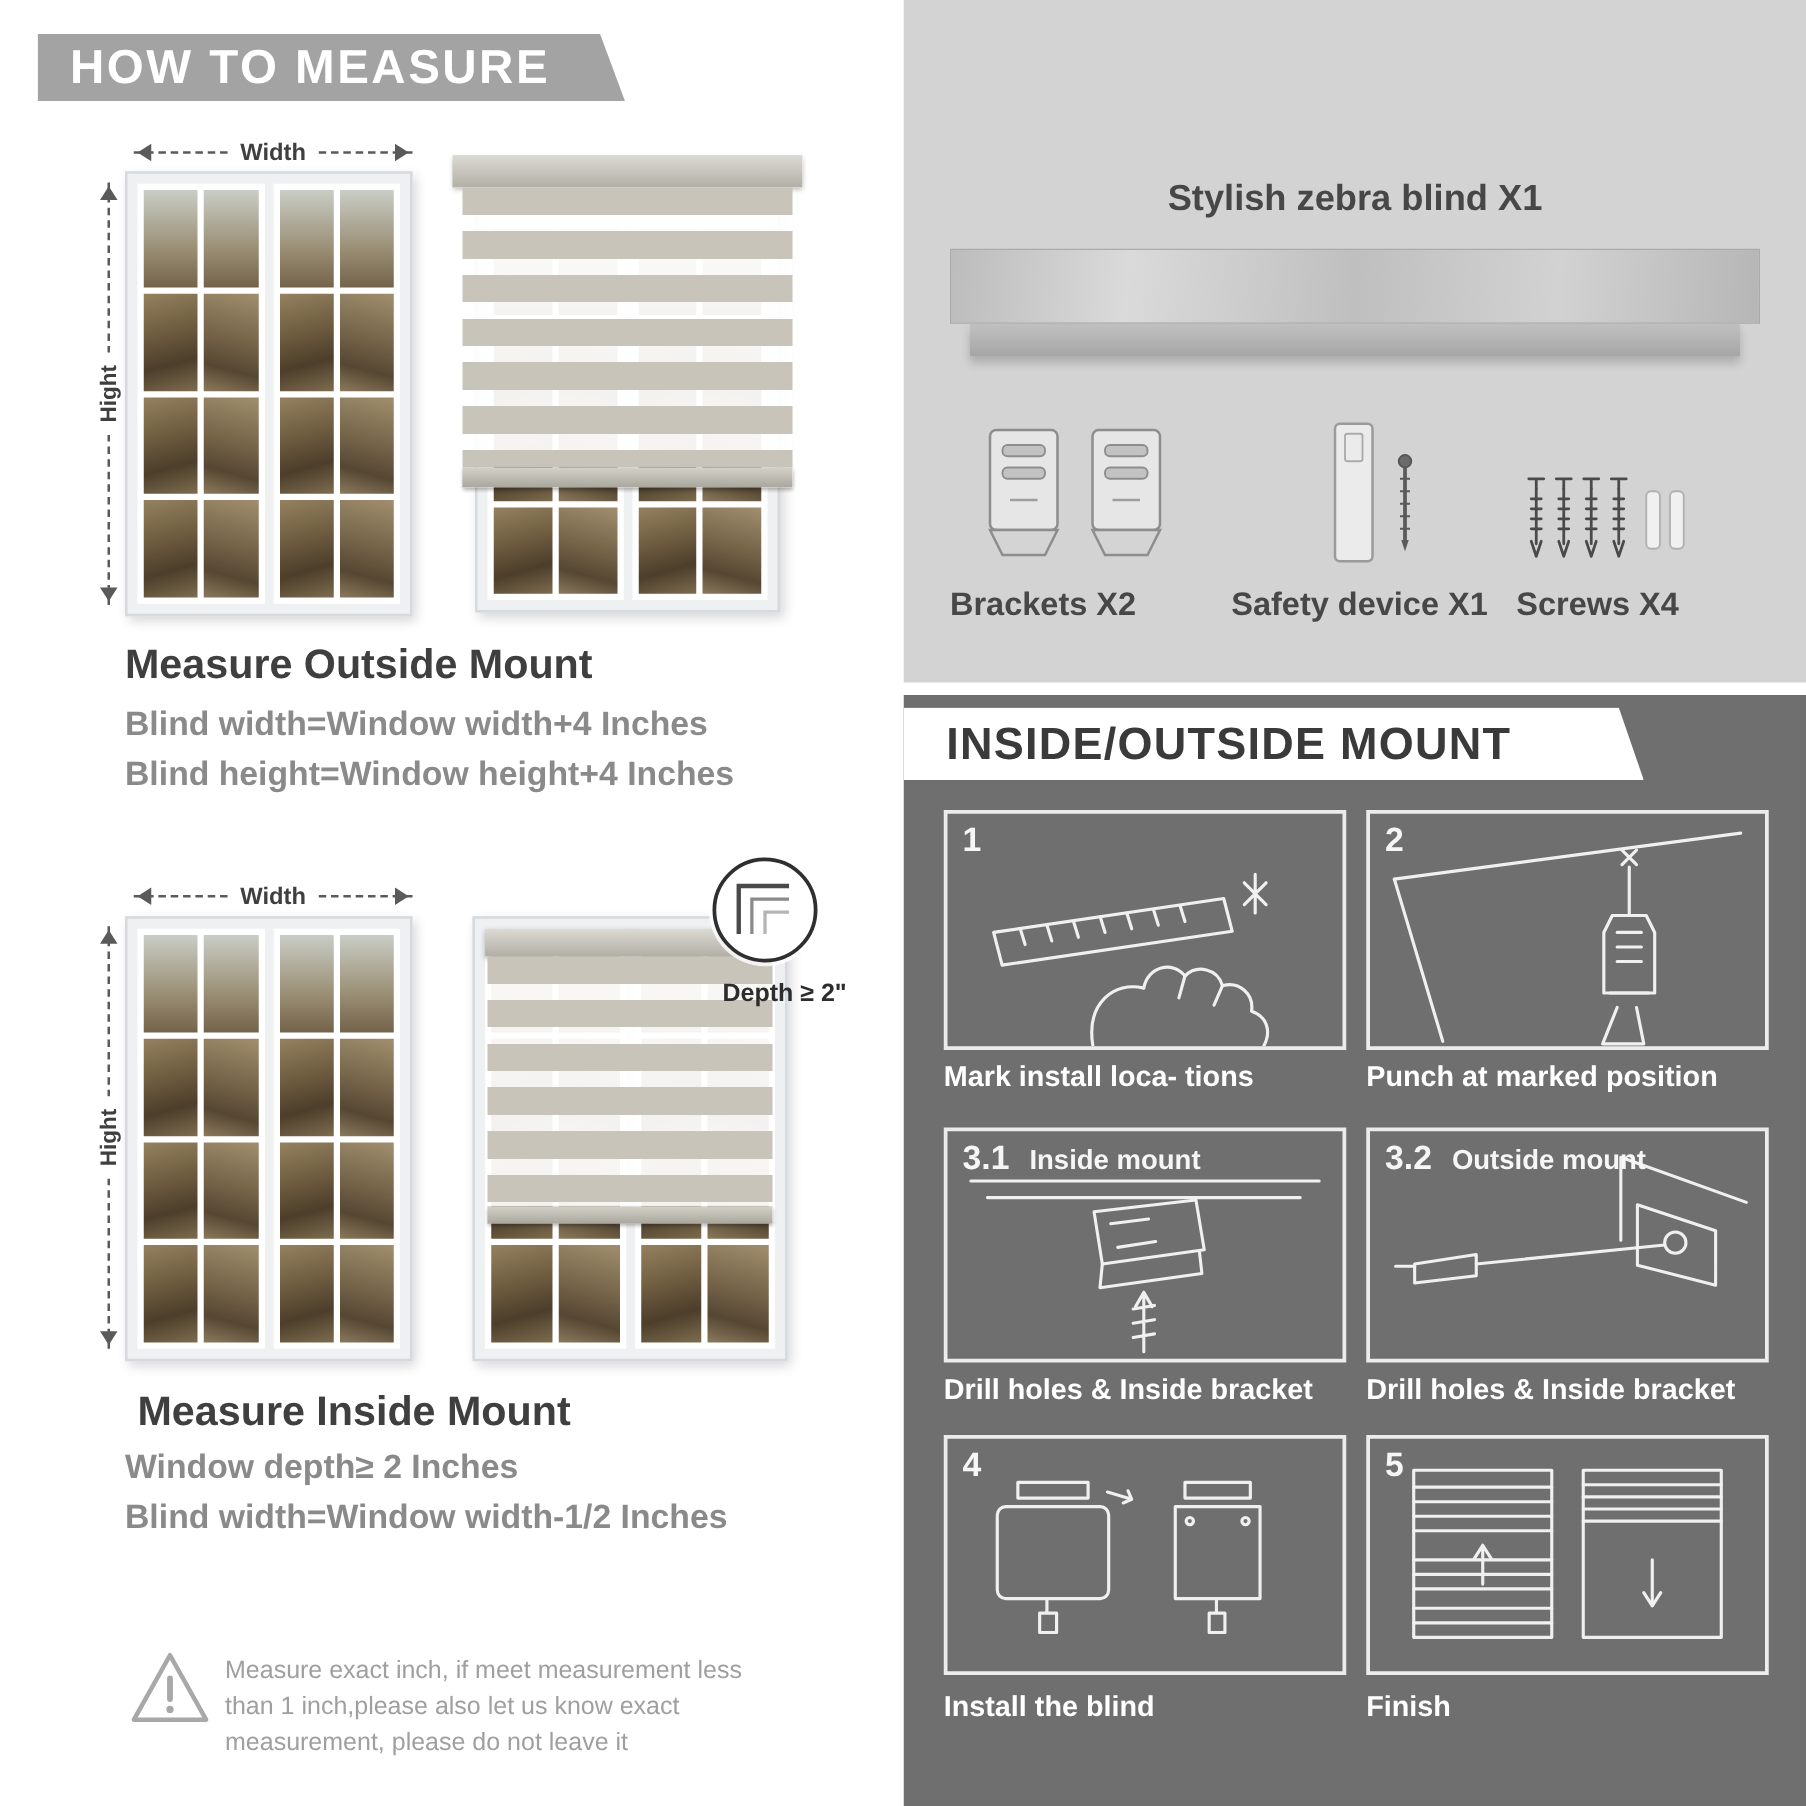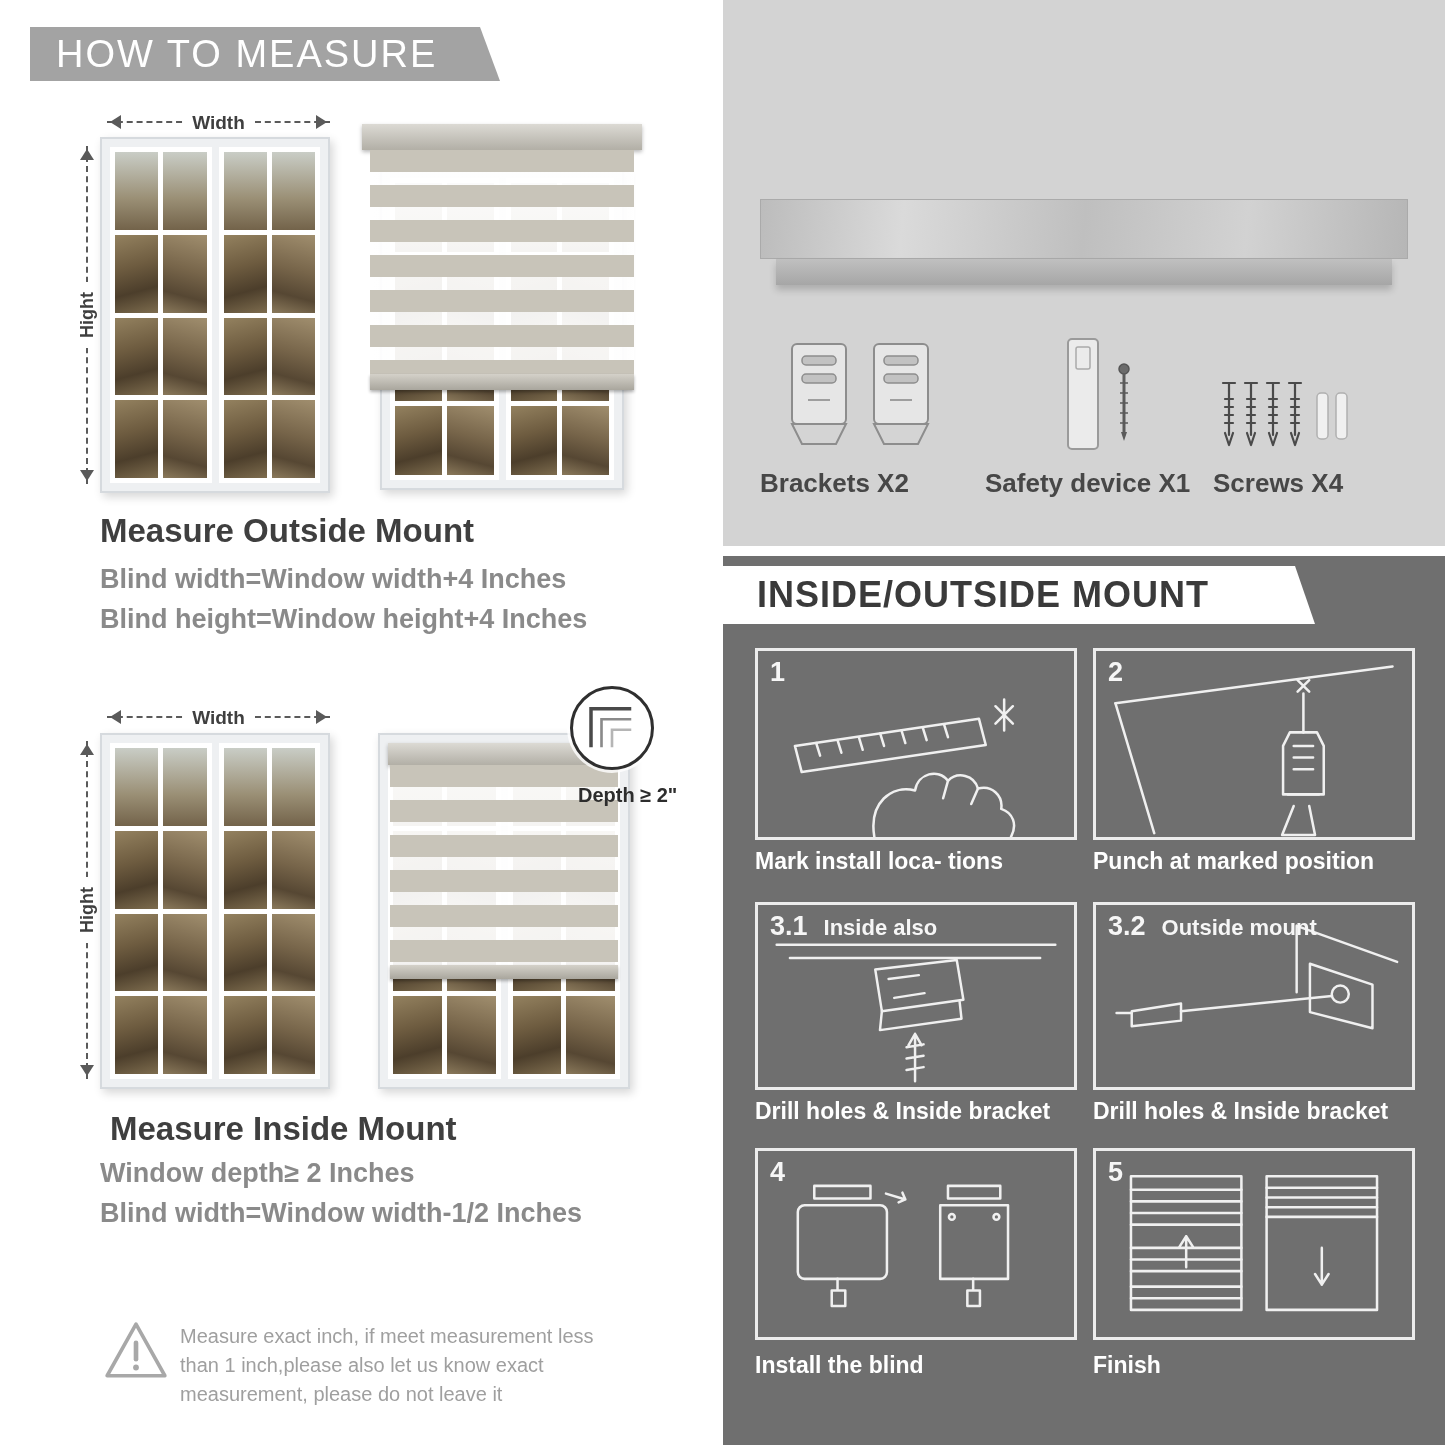--- a/index.html
+++ b/index.html
@@ -7,21 +7,21 @@
   .page {
     position: relative;
     width: 1445px; height: 1445px;
     background: #fff;
     font-family: "Liberation Sans", sans-serif;
     overflow: hidden;
   }
   
   .banner {
     position: absolute;
-    font-weight: normal;
+    font-weight: bold;
     letter-spacing: 2px;
     clip-path: polygon(0 0, calc(100% - 20px) 0, 100% 100%, 0 100%);
     white-space: nowrap;
   }
   .b-gray  { background: var(--banner-gray,#a3a3a3); color:#fff; }
   .b-light { background: var(--banner-light,#c7c7c7); color:#ebebeb; }
   .b-white { background: #ffffff; color:#3a3a3a; letter-spacing:1px; }
   
   .window {
     position: absolute;
@@ -268,20 +268,21 @@
       <path d="M32,6 L60,56 H4 Z" fill="none" stroke="#a8a8a8" stroke-width="3.5" stroke-linejoin="round"></path>
       <path d="M32,24 v16" stroke="#a8a8a8" stroke-width="4.5" stroke-linecap="round"></path>
       <circle cx="32" cy="48" r="2.8" fill="#a8a8a8"></circle>
     </svg>
   </div>
   <div class="warn-text" style="left:180px; top:1322px; width:448px;">Measure exact inch, if meet measurement less than 1 inch,please also let us know exact measurement, please do not leave it</div>
 
   <div class="panel-light"></div>
 
 
+  <div class="product-label">Stylish zebra blind X1</div>
 
   <div class="rail-top" style="left:760px; top:199px; width:648px; height:60px;"></div>
   <div class="rail-bottom" style="left:776px; top:259px; width:616px; height:26px;"></div>
 
   <svg class="inc-art" style="left:788px; top:338px;" width="145" height="118" viewBox="0 0 145 118">
     <defs>
       <g id="brk">
         <rect x="4" y="6" width="54" height="80" rx="5" fill="#e6e6e6" stroke="#8d8d8d" stroke-width="2"></rect>
         <rect x="14" y="18" width="34" height="9" rx="4" fill="#c2c2c2" stroke="#8d8d8d" stroke-width="1.5"></rect>
         <rect x="14" y="36" width="34" height="9" rx="4" fill="#c2c2c2" stroke="#8d8d8d" stroke-width="1.5"></rect>
@@ -359,21 +360,21 @@
       <path d="M198,84 h28 l7,14 v50 h-42 v-50 z"></path>
       <path d="M196,148 h32 M202,160 l-12,30 h34 l-6,-30"></path>
       <path d="M202,98 h20 M202,110 h20 M202,122 h20"></path>
     </svg>
   </div>
   <div class="step-caption" style="left:1093px; top:848px;">Punch at  marked position</div>
 
   <div class="step-box" style="left:755px; top:902px; width:322px; height:188px;">
     <div class="step-num">
       <span>3.1</span>
-      <span class="step-title">Inside also</span>
+      <span class="step-title">Inside mount</span>
     </div>
     <svg class="step-art" viewBox="0 0 322 192">
       <path d="M14,42 H308 M28,56 H292"></path>
       <path d="M118,68 l86,-10 7,42 -86,12 z"></path>
       <path d="M132,78 l32,-4 M138,98 l32,-5"></path>
       <path d="M125,112 l-2,20 86,-12 -2,-18"></path>
       <path d="M160,186 V136 M160,136 l-7,12 M160,136 l7,12 M151,150 l18,-3 M151,162 l18,-3 M151,174 l18,-3"></path>
     </svg>
   </div>
   <div class="step-caption" style="left:755px; top:1098px;">Drill holes &amp;  Inside bracket</div>

